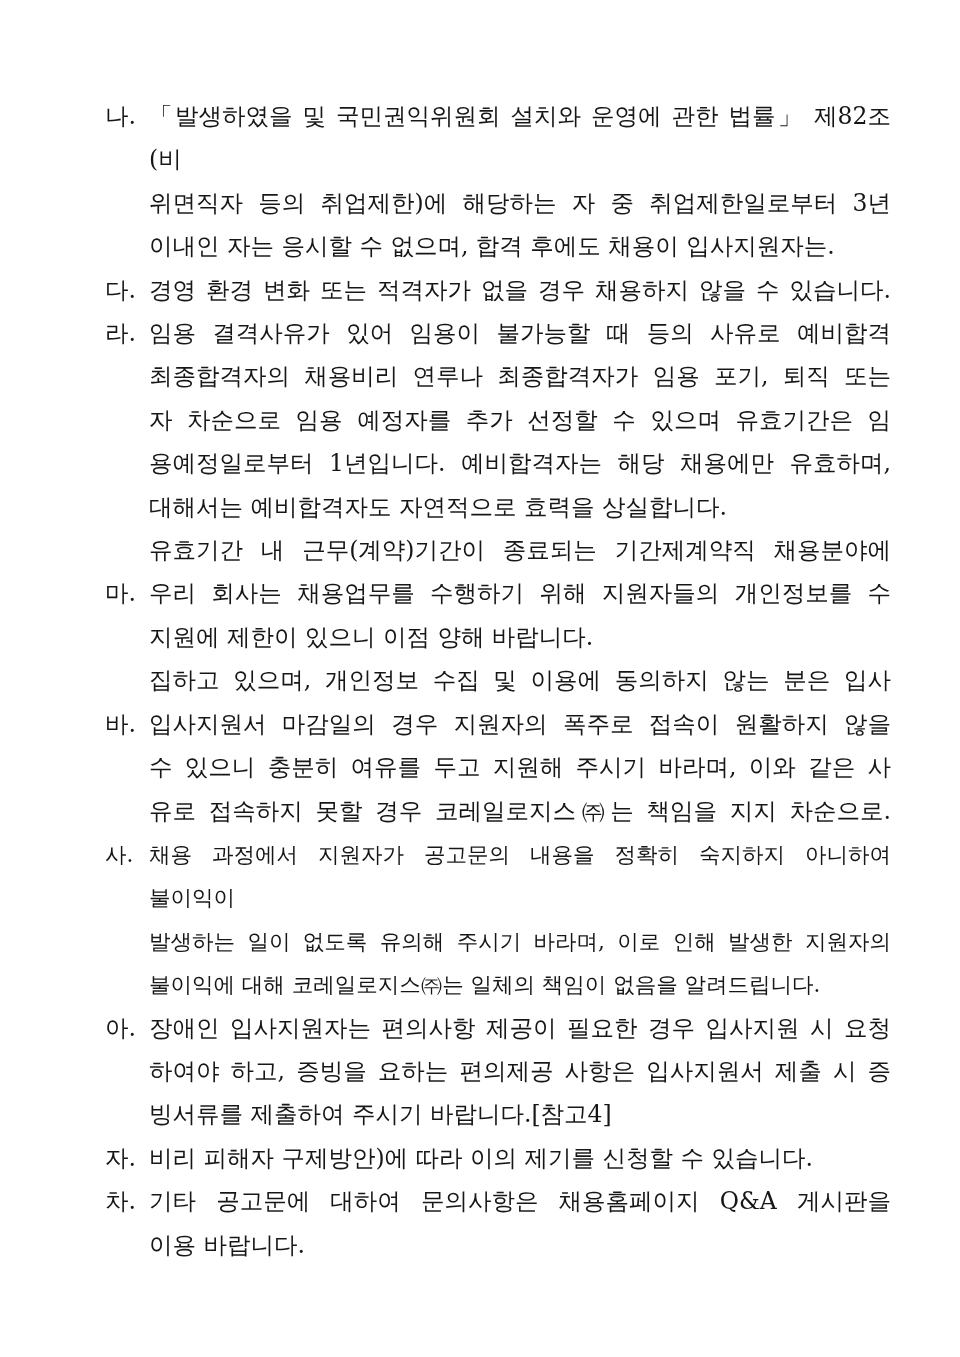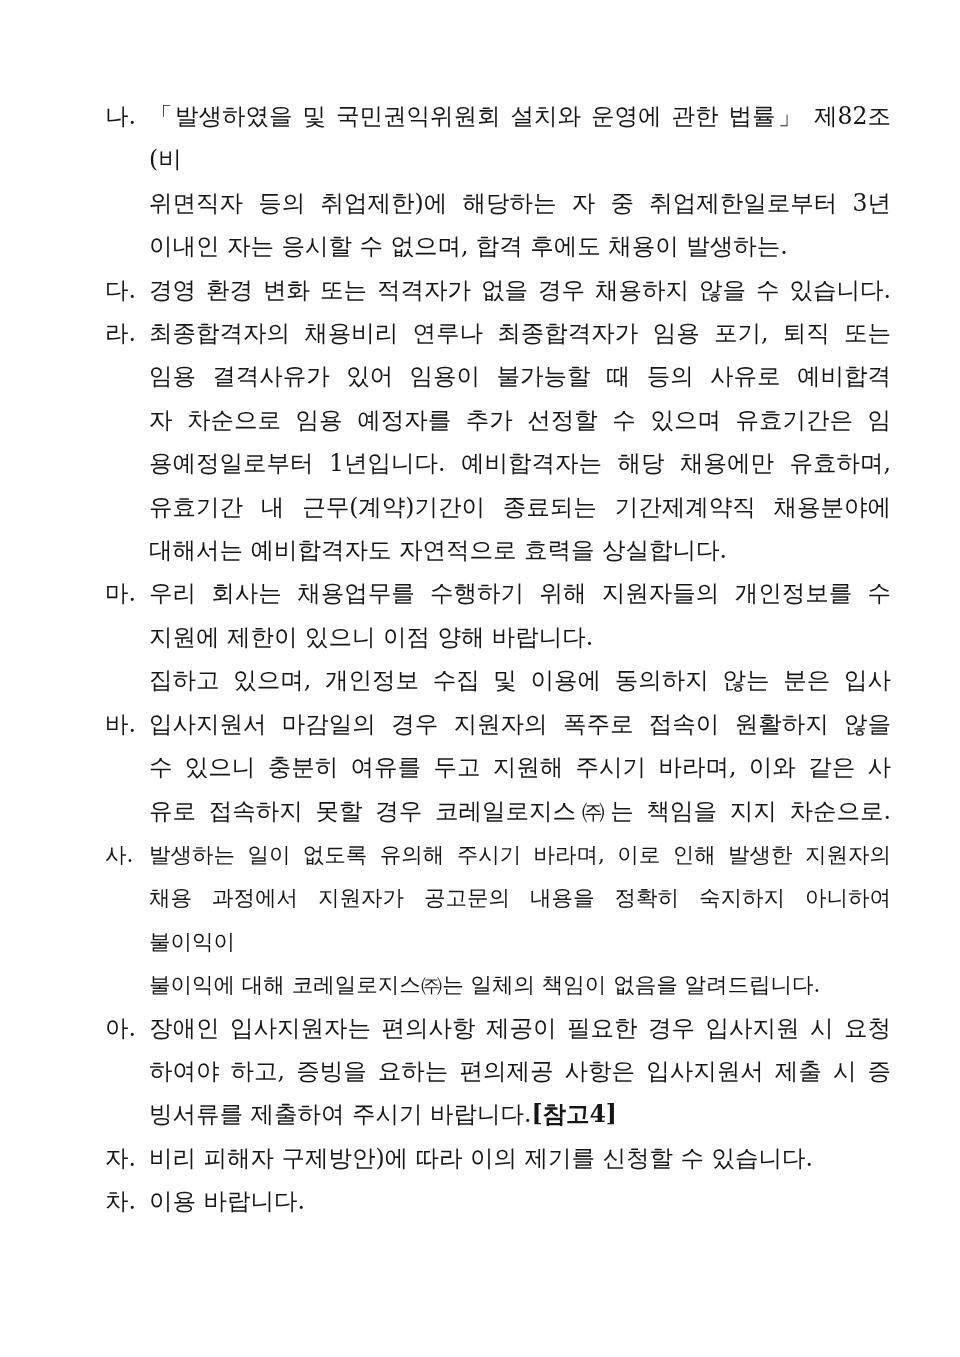--- a/index.html
+++ b/index.html
@@ -30,53 +30,53 @@
     white-space: nowrap;
   }
   .item .body { flex: 1; min-width: 0; }
   .line {
     line-height: 43.4px;
     text-align: justify;
     text-align-last: justify;
     word-break: keep-all;
   }
   .line.end { text-align-last: left; }
-  .line b { font-weight: bold; }
+  .line b { font-weight: normal; }
 </style>
 </head>
 <body>
 
 <div class="page">
   <div class="content">
 
     <div class="item">
       <span class="label">나.</span>
       <div class="body">
         <div class="line">「발생하였을 및 국민권익위원회 설치와 운영에 관한 법률」 제82조(비</div>
         <div class="line">위면직자 등의 취업제한)에 해당하는 자 중 취업제한일로부터 3년</div>
-        <div class="line end">이내인 자는 응시할 수 없으며, 합격 후에도 채용이 발생하는.</div>
+        <div class="line end">이내인 자는 응시할 수 없으며, 합격 후에도 채용이 입사지원자는.</div>
       </div>
     </div>
 
     <div class="item">
       <span class="label">다.</span>
       <div class="body">
         <div class="line">경영 환경 변화 또는 적격자가 없을 경우 채용하지 않을 수 있습니다.</div>
       </div>
     </div>
 
     <div class="item">
       <span class="label">라.</span>
       <div class="body">
+        <div class="line">임용 결격사유가 있어 임용이 불가능할 때 등의 사유로 예비합격</div>
         <div class="line">최종합격자의 채용비리 연루나 최종합격자가 임용 포기, 퇴직 또는</div>
-        <div class="line">임용 결격사유가 있어 임용이 불가능할 때 등의 사유로 예비합격</div>
         <div class="line">자 차순으로 임용 예정자를 추가 선정할 수 있으며 유효기간은 임</div>
         <div class="line">용예정일로부터 1년입니다. 예비합격자는 해당 채용에만 유효하며,</div>
+        <div class="line end">대해서는 예비합격자도 자연적으로 효력을 상실합니다.</div>
         <div class="line">유효기간 내 근무(계약)기간이 종료되는 기간제계약직 채용분야에</div>
-        <div class="line end">대해서는 예비합격자도 자연적으로 효력을 상실합니다.</div>
       </div>
     </div>
 
     <div class="item">
       <span class="label">마.</span>
       <div class="body">
         <div class="line">우리 회사는 채용업무를 수행하기 위해 지원자들의 개인정보를 수</div>
         <div class="line end">지원에 제한이 있으니 이점 양해 바랍니다.</div>
         <div class="line">집하고 있으며, 개인정보 수집 및 이용에 동의하지 않는 분은 입사</div>
       </div>
@@ -87,22 +87,22 @@
       <div class="body">
         <div class="line">입사지원서 마감일의 경우 지원자의 폭주로 접속이 원활하지 않을</div>
         <div class="line">수 있으니 충분히 여유를 두고 지원해 주시기 바라며, 이와 같은 사</div>
         <div class="line">유로 접속하지 못할 경우 코레일로지스㈜는 책임을 지지 차순으로.</div>
       </div>
     </div>
 
     <div class="item condensed">
       <span class="label">사.</span>
       <div class="body">
+        <div class="line">채용 과정에서 지원자가 공고문의 내용을 정확히 숙지하지 아니하여 불이익이</div>
         <div class="line">발생하는 일이 없도록 유의해 주시기 바라며, 이로 인해 발생한 지원자의</div>
-        <div class="line">채용 과정에서 지원자가 공고문의 내용을 정확히 숙지하지 아니하여 불이익이</div>
         <div class="line end">불이익에 대해 코레일로지스㈜는 일체의 책임이 없음을 알려드립니다.</div>
       </div>
     </div>
 
     <div class="item">
       <span class="label">아.</span>
       <div class="body">
         <div class="line">장애인 입사지원자는 편의사항 제공이 필요한 경우 입사지원 시 요청</div>
         <div class="line">하여야 하고, 증빙을 요하는 편의제공 사항은 입사지원서 제출 시 증</div>
         <div class="line end"><span>빙서류를 제출하여 주시기 바랍니다.</span><b>[참고4]</b></div>
@@ -112,18 +112,19 @@
     <div class="item">
       <span class="label">자.</span>
       <div class="body">
         <div class="line end">비리 피해자 구제방안)에 따라 이의 제기를 신청할 수 있습니다.</div>
       </div>
     </div>
 
     <div class="item">
       <span class="label">차.</span>
       <div class="body">
+        <div class="line"><span>기타 공고문에 대하여 문의사항은 </span><b>채용홈페이지 Q&amp;A 게시판</b><span>을</span></div>
         <div class="line end">이용 바랍니다.</div>
       </div>
     </div>
 
   </div>
 </div>
 
 </body></html>

